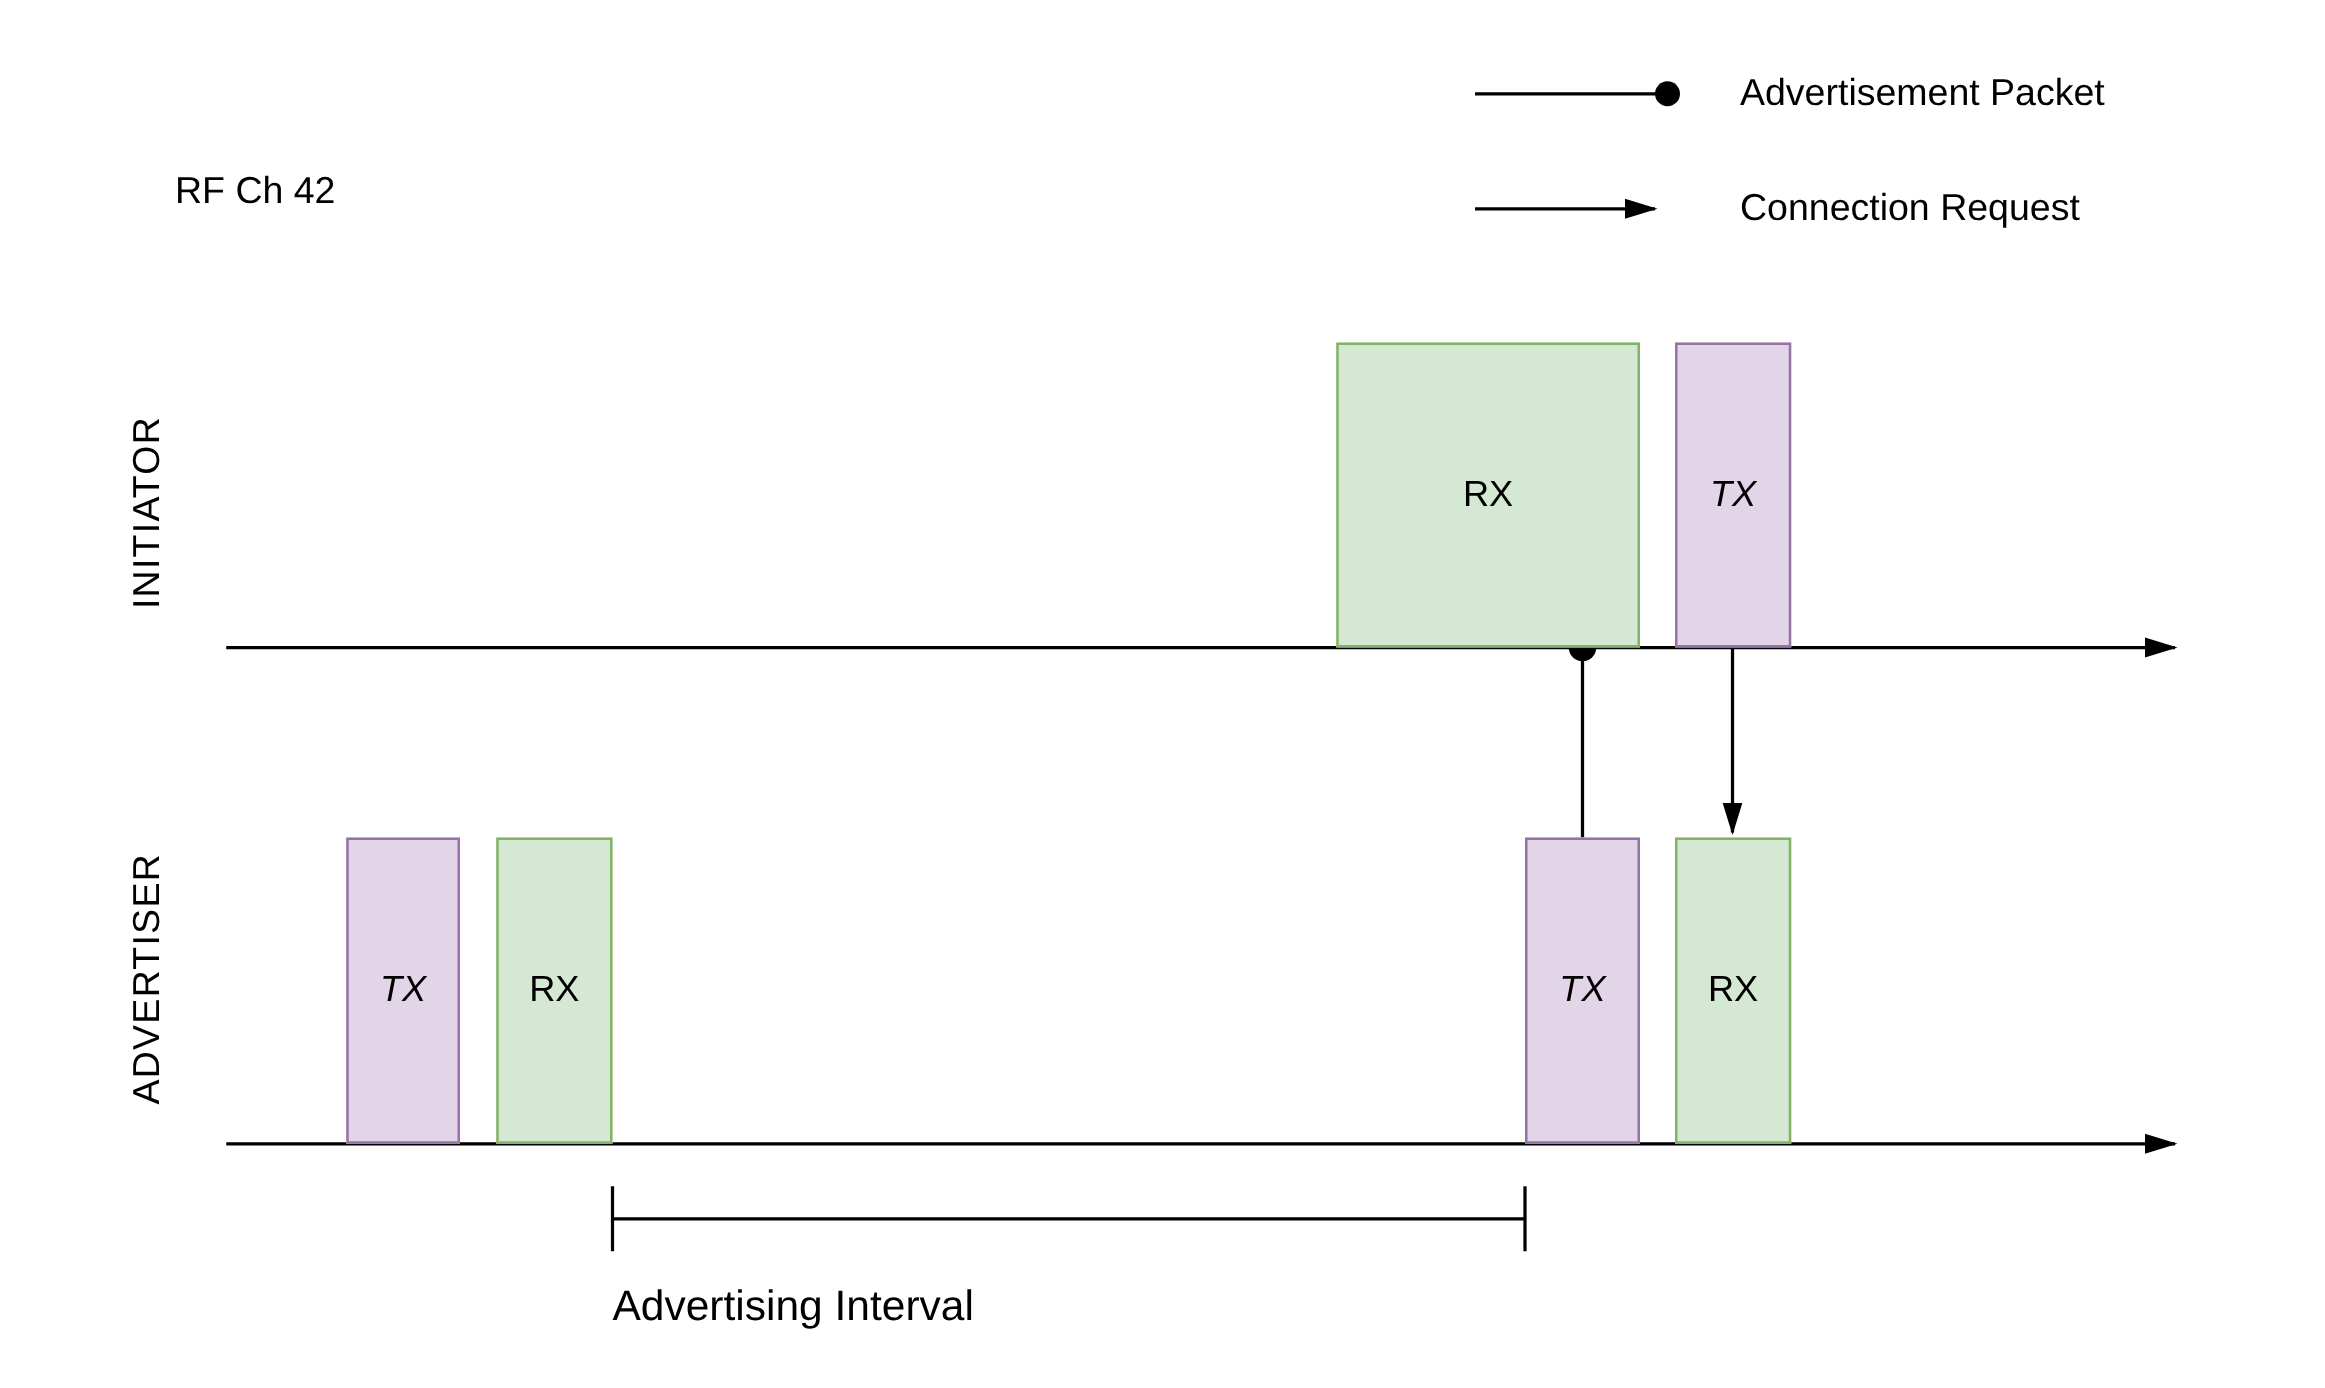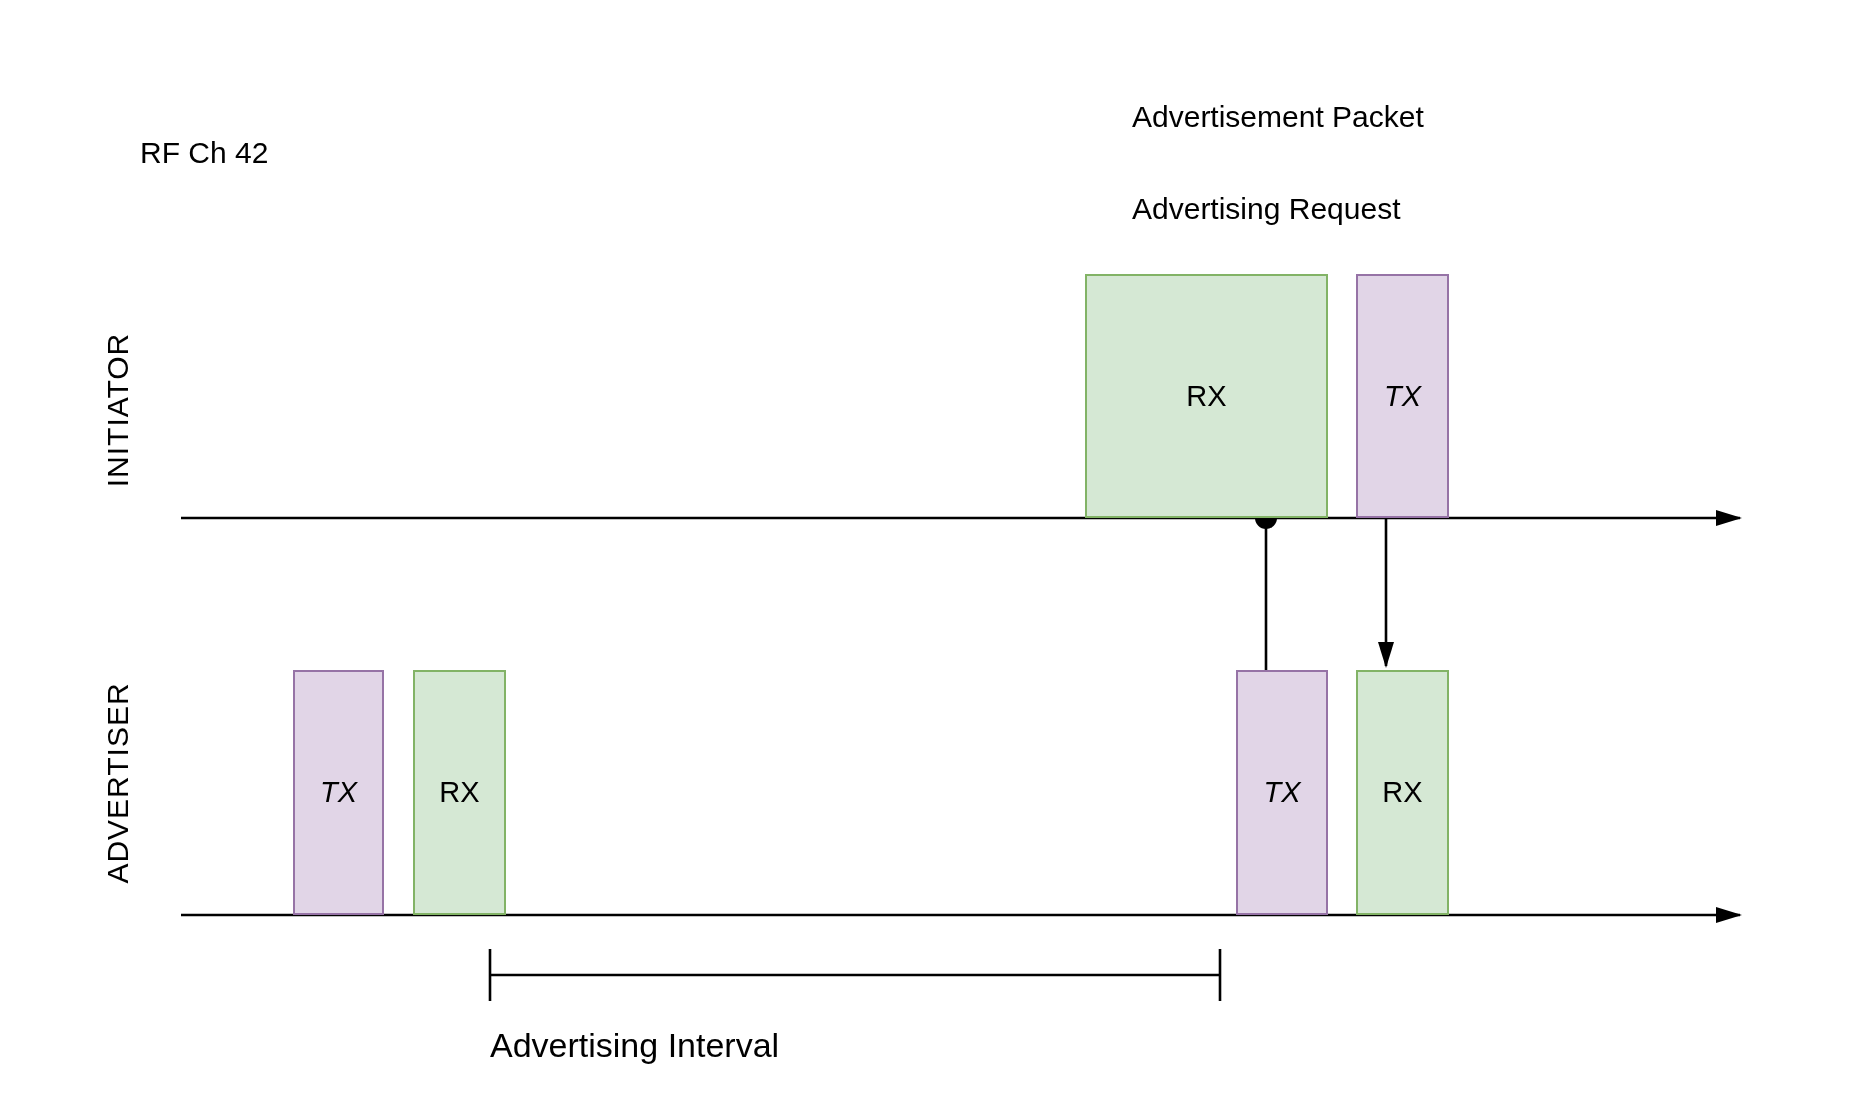--- a/index.html
+++ b/index.html
@@ -40,26 +40,25 @@
   }
   .title {
     position: absolute;
     left: 140px;
     top: 136px;
     font-size: 30px;
     white-space: nowrap;
   }
   .legend-row {
     position: absolute;
-    left: 1132px;
+    left: 1178px;
     display: flex;
     align-items: center;
     gap: 42px;
     height: 34px;
-    flex-direction: column;
   }
   .legend-row.row1 { top: 58px; }
   .legend-row.row2 { top: 150px; }
   .legend-glyph { display: block; }
   .legend-glyph line { stroke: var(--line); stroke-width: 2.6; }
   .legend-glyph circle { fill: var(--line); }
   .legend-label {
     font-size: 30px;
     white-space: nowrap;
   }
@@ -68,21 +67,20 @@
     transform: translate(-50%, -50%) rotate(-90deg);
     font-size: 30px;
     letter-spacing: 1px;
     white-space: nowrap;
   }
   .box {
     position: absolute;
     display: flex;
     align-items: center;
     justify-content: center;
-    margin-left: 16px;
   }
   .box.green {
     background: var(--green-fill);
     border: 2.4px solid var(--green-border);
   }
   .box.purple {
     background: var(--purple-fill);
     border: 2.4px solid var(--purple-border);
     font-style: italic;
   }
@@ -120,21 +118,21 @@
       <line x1="2" y1="15" x2="150" y2="15"></line>
       <circle cx="156" cy="15" r="10"></circle>
     </svg>
     <span class="legend-label">Advertisement Packet</span>
   </div>
 
   <div class="legend-row row2">
     <svg class="legend-glyph" width="172" height="30" viewBox="0 0 172 30">
       <line x1="2" y1="15" x2="146" y2="15" marker-end="url(#arrowhead)"></line>
     </svg>
-    <span class="legend-label">Advertising Request</span>
+    <span class="legend-label">Connection Request</span>
   </div>
 
   <div class="lane-label" style="left:118px; top:410px;">INITIATOR</div>
   <div class="lane-label" style="left:118px; top:783px;">ADVERTISER</div>
 
   <svg class="overlay" viewBox="0 0 1860 1110">
     <line x1="181" y1="518" x2="1740" y2="518" marker-end="url(#arrowhead)"></line>
     <line x1="181" y1="915" x2="1740" y2="915" marker-end="url(#arrowhead)"></line>
 
     <line x1="1266" y1="518" x2="1266" y2="670"></line>

